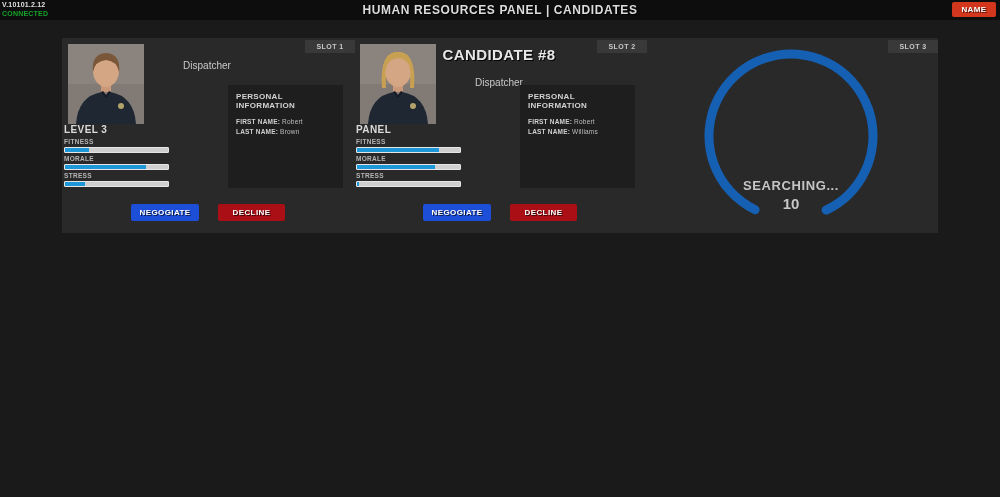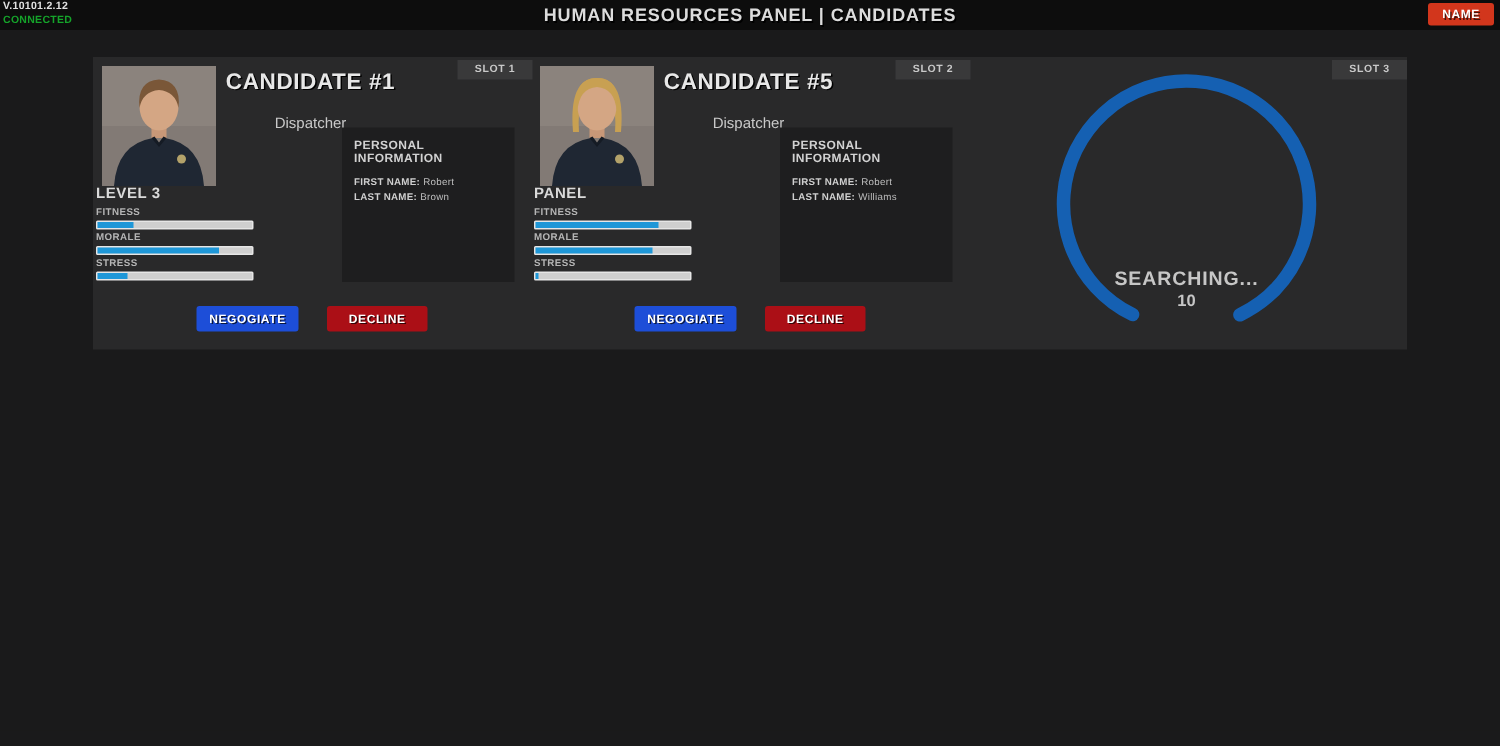--- a/index.html
+++ b/index.html
@@ -49,21 +49,21 @@
     font-weight:bold; font-size:8px; letter-spacing:0.4px; text-shadow:1px 1px 0 rgba(0,0,0,0.7);
     cursor:pointer; font-family:"Liberation Sans",sans-serif; }
   .btn-negotiate { left:69px; width:68px; background:#1d4ed8; }
   .btn-decline  { left:156px; width:67px; background:#ab0f16; }
 
   
   .search-slot { position:absolute; left:639px; top:8px; width:180px; height:180px; }
   .slot3-badge { position:absolute; left:826px; top:2px; }
   .search-text { position:absolute; left:0; top:84px; width:180px; text-align:center; }
   .searching { font-size:13px; font-weight:bold; color:#c6c6c6; letter-spacing:0.6px;margin-top:48px; }
-  .countdown { margin-top:2px; font-size:11px; font-weight:bold; color:#c6c6c6; }
+  .countdown { margin-top:2px; font-size:15px; font-weight:bold; color:#c6c6c6; }
 </style>
 </head>
 <body>
 
 <div class="stage">
 
   <div class="topbar">
     <div class="version">V.10101.2.12</div>
     <div class="connected">CONNECTED</div>
     <div class="title">HUMAN RESOURCES PANEL | CANDIDATES</div>
@@ -93,21 +93,20 @@
         <ellipse cx="38" cy="27" rx="13" ry="16" fill="#d4a684"></ellipse>
         <path d="M25,28 Q23,10 38,9 Q53,10 51,28 Q49,17 38,16 Q27,17 25,28 Z" fill="#7a5738"></path>
 
         <path d="M8,80 Q10,52 34,48 L38,52 L42,48 Q66,52 68,80 Z" fill="#1f2733"></path>
         <path d="M33,48 L38,54 L43,48 L41,47 L38,51 L35,47 Z" fill="#151b24"></path>
         <circle cx="53" cy="62" r="3" fill="#b3a26a"></circle>
       </svg>
     </div>
     <div class="slot-badge">SLOT 1</div>
     <div class="cand-head">
-      <div class="cand-title">CANDIDATE #1</div>
       <div class="cand-role">Dispatcher</div>
     </div>
 
     <div class="info-box">
       <div class="info-header">PERSONAL INFORMATION</div>
       <div class="info-line"><b>FIRST NAME:</b> <span>Robert</span></div>
       <div class="info-line"><b>LAST NAME:</b> <span>Brown</span></div>
     </div>
 
     <div class="level">LEVEL 3</div>
@@ -145,21 +144,21 @@
         <ellipse cx="38" cy="27" rx="13" ry="16" fill="#d4a684"></ellipse>
 
         <path d="M25,30 Q22,8 38,8 Q54,8 51,30 Q50,15 38,14 Q26,15 25,30 Z" fill="#c8a052"></path>
         <path d="M8,80 Q10,52 34,48 L38,52 L42,48 Q66,52 68,80 Z" fill="#1f2733"></path>
         <path d="M33,48 L38,54 L43,48 L41,47 L38,51 L35,47 Z" fill="#151b24"></path>
         <circle cx="53" cy="62" r="3" fill="#b3a26a"></circle>
       </svg>
     </div>
     <div class="slot-badge">SLOT 2</div>
     <div class="cand-head">
-      <div class="cand-title">CANDIDATE #5</div>
+      <div class="cand-title">CANDIDATE #8</div>
       <div class="cand-role">Dispatcher</div>
     </div>
 
     <div class="info-box">
       <div class="info-header">PERSONAL INFORMATION</div>
       <div class="info-line"><b>FIRST NAME:</b> <span>Robert</span></div>
       <div class="info-line"><b>LAST NAME:</b> <span>Williams</span></div>
     </div>
 
     <div class="level">PANEL</div>

